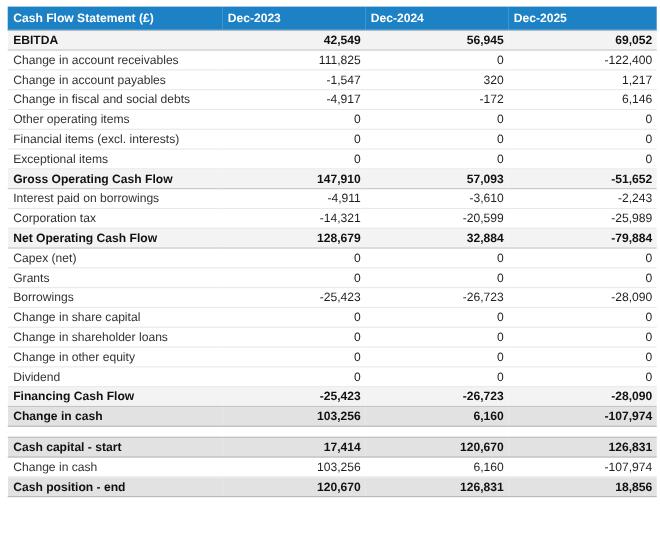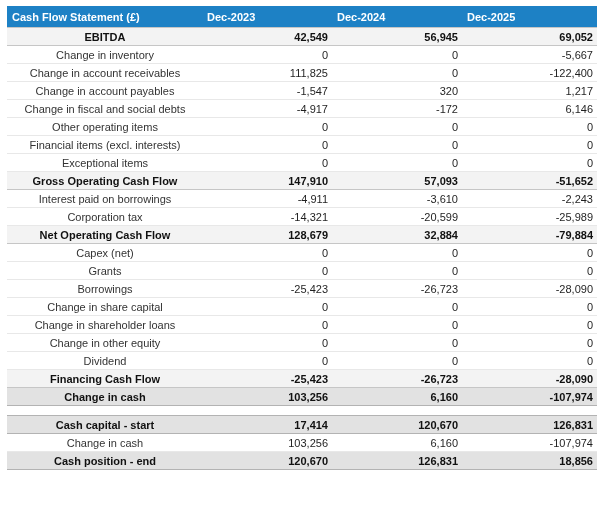--- a/index.html
+++ b/index.html
@@ -40,21 +40,21 @@
   }
   thead th.label { text-align: left; }
 
   td {
     height: 17px;
     padding: 0 4px 0 5px;
     border-bottom: 1px solid #e8e8e8;
     white-space: nowrap;
     overflow: hidden;
   }
-  td.label { text-align: center; }
+  td.label { text-align: left; }
   td.num   { text-align: right; color: #1f1f1f; }
 
   tr.bold-light td {
     background: var(--row-light, #f3f3f3);
     font-weight: bold;
     color: #111111;
     border-top: 1px solid #c6c6c6;
     border-bottom: 1px solid #c6c6c6;
   }
   tr.bold-dark td {
@@ -91,26 +91,20 @@
       </tr>
     </thead>
     <tbody>
         <tr class="bold-light">
           <td class="label">EBITDA</td>
           <td class="num">42,549</td>
           <td class="num">56,945</td>
           <td class="num">69,052</td>
         </tr>
         <tr class="normal">
-          <td class="label">Change in inventory</td>
-          <td class="num">0</td>
-          <td class="num">0</td>
-          <td class="num">-5,667</td>
-        </tr>
-        <tr class="normal">
           <td class="label">Change in account receivables</td>
           <td class="num">111,825</td>
           <td class="num">0</td>
           <td class="num">-122,400</td>
         </tr>
         <tr class="normal">
           <td class="label">Change in account payables</td>
           <td class="num">-1,547</td>
           <td class="num">320</td>
           <td class="num">1,217</td>

